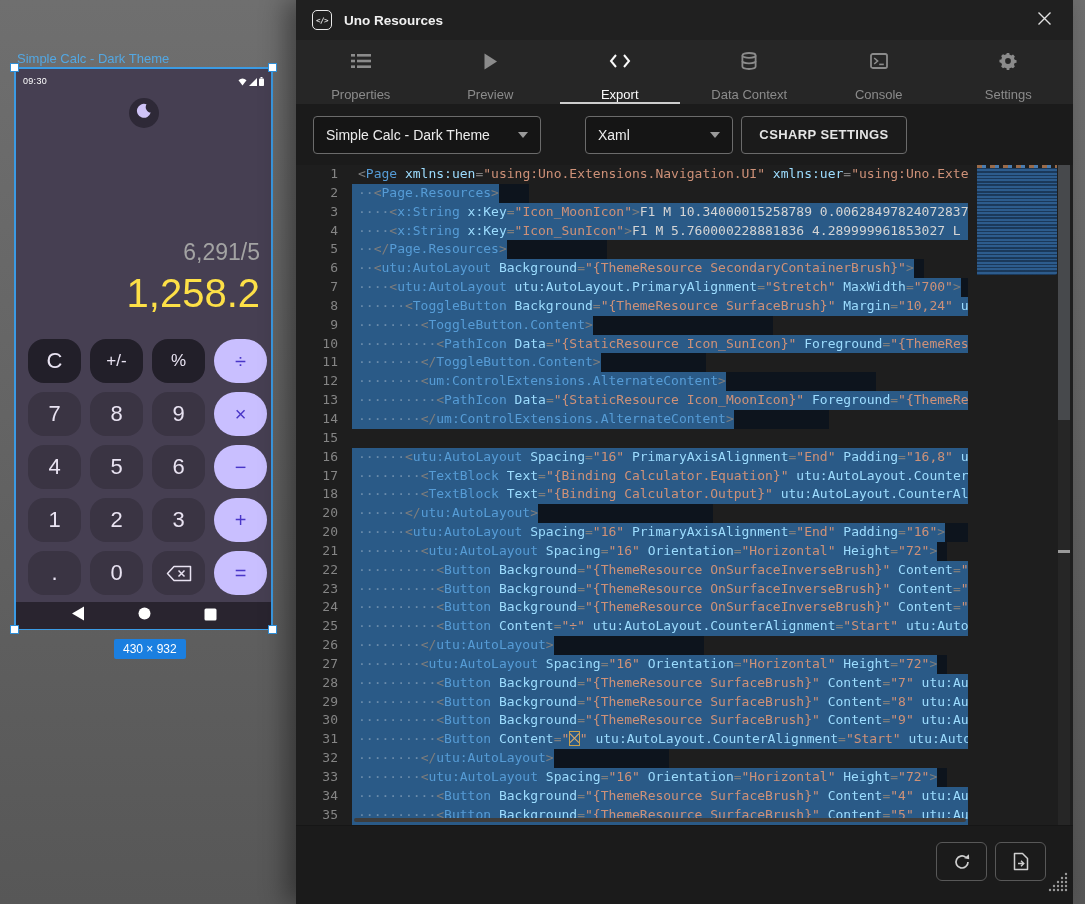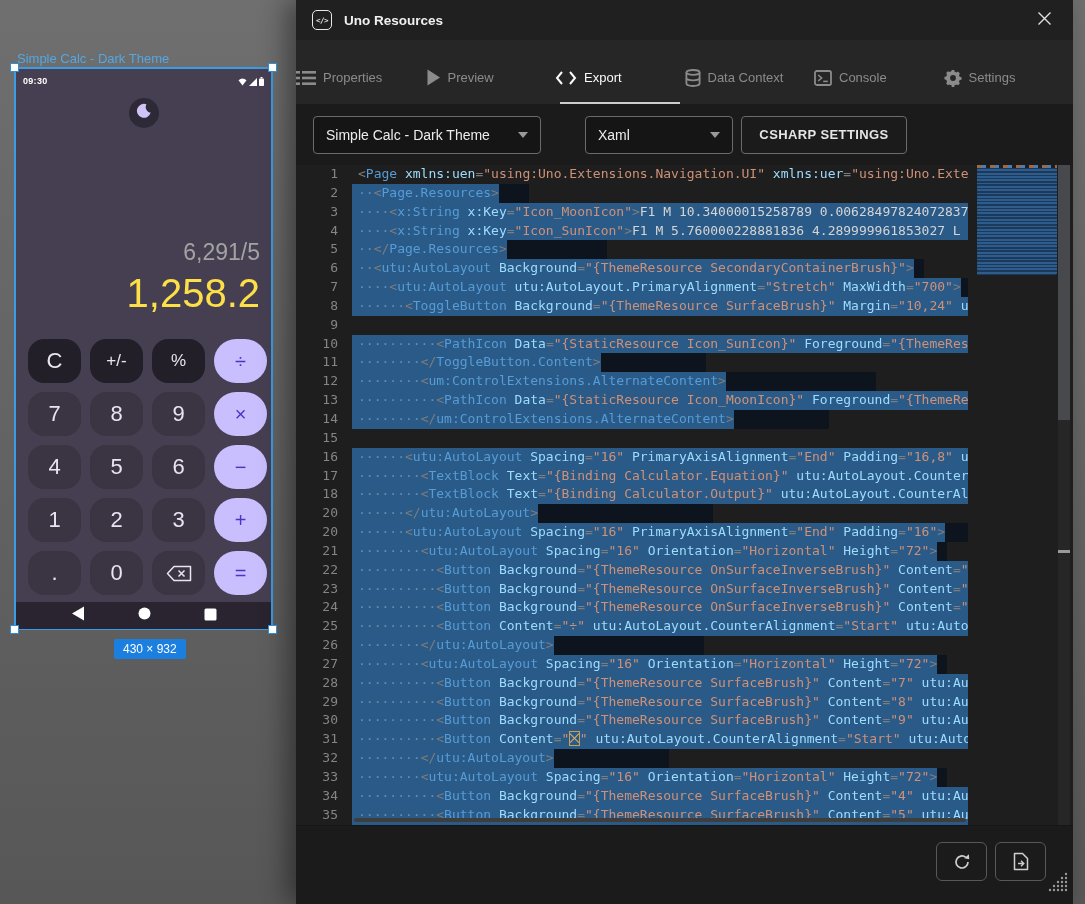--- a/index.html
+++ b/index.html
@@ -7,21 +7,21 @@
     font-family:"Liberation Sans", sans-serif; }
   #canvas { position:absolute; inset:0; background:linear-gradient(180deg,#6f6f6f,#575757); }
 
   
   .artboard-label { position:absolute; left:17px; top:51px; font-size:13px; color:#53a7e2; }
   .phone { position:absolute; left:14px; top:67px; width:259px; height:563px;
     background:#463f52; border:2px solid #3b9be4; }
   .handle { position:absolute; width:9px; height:9px; background:#fff; border:1px solid #2f8ed6; z-index:5; }
   .h-tl{left:-6px;top:-6px;} .h-tr{right:-6px;top:-6px;} .h-bl{left:-6px;bottom:-6px;} .h-br{right:-6px;bottom:-6px;}
   .statusbar { position:absolute; top:3px; left:7px; right:7px; display:flex; justify-content:space-between; align-items:center; }
-  .sb-time { font-size:9px; font-weight:bold; color:#fff; letter-spacing:.3px; }
+  .sb-time { font-size:9px; font-weight:normal; color:#fff; letter-spacing:.3px; }
   .sb-icons { display:flex; gap:2px; align-items:flex-end; }
   .moon-btn { position:absolute; top:29px; left:50%; transform:translateX(-50%); width:30px; height:30px;
     border-radius:50%; background:#2e2937; display:flex; align-items:center; justify-content:center; }
   .calc-display { position:absolute; top:170px; right:11px; text-align:right; }
   .equation { font-size:23px; color:#a3a3a3; line-height:1.2; }
   .output { font-size:40px; color:#fde047; line-height:1.15; margin-top:3px; }
   .calc-grid { position:absolute; left:12px; top:270px; display:grid;
     grid-template-columns:repeat(4,53px); grid-auto-rows:44px; gap:9px; }
   .cbtn { display:flex; align-items:center; justify-content:center; font-size:22px; color:#e9e3f2; border-radius:16px; }
   .cbtn.fn { background:#221f29; }
@@ -38,22 +38,22 @@
   #window { position:absolute; left:296px; top:0; width:777px; height:904px; background:#1e1e1e;
     box-shadow:-10px 0 24px rgba(0,0,0,.4); color:#ddd; }
   .titlebar { height:40px; background:#202020; display:flex; align-items:center; padding:0 16px; }
   .app-icon { width:20px; height:20px; border:1.6px solid #e8e8e8; border-radius:5px; margin-right:12px;
     display:flex; align-items:center; justify-content:center; font-family:"DejaVu Sans Mono",monospace;
     font-size:7.5px; font-weight:bold; color:#e8e8e8; letter-spacing:-0.5px; }
   .wtitle { font-size:13.5px; font-weight:bold; color:#f0f0f0; }
   .close-btn { margin-left:auto; width:26px; height:26px; display:flex; align-items:center; justify-content:center; color:#e0e0e0; }
 
   .tab-bar { height:64px; background:#262626; display:flex; }
-  .tab { flex:1; display:flex; flex-direction:row; align-items:center; justify-content:flex-start;
-    padding-top:11px; gap:7px; color:#8b8b8b; font-size:13px; position:relative; cursor:default; }
+  .tab { flex:1; display:flex; flex-direction:column; align-items:center; justify-content:flex-start;
+    padding-top:11px; gap:16px; color:#8b8b8b; font-size:13px; position:relative; cursor:default; }
   .tab .ticon { height:20px; display:flex; align-items:center; }
   .tab.active { color:#fafafa; }
   .tab.active::after { content:""; position:absolute; bottom:0; left:5px; right:5px; height:2.5px; background:#cdcdcd; }
 
   .toolbar { height:61px; background:#1b1b1b; display:flex; align-items:center; padding-left:17px; }
   .dd { height:38px; background:#151515; border:1px solid #6b6b6b; border-radius:4px;
     display:flex; align-items:center; padding:0 12px; color:#ececec; font-size:14px; }
   .dd-theme { width:228px; margin-right:44px; }
   .dd-format { width:148px; margin-right:8px; }
   .chev { margin-left:auto; width:0; height:0; border-left:5px solid transparent;
@@ -265,21 +265,21 @@
   <div class="editor">
     <div class="code-rows">
         <div class="crow"><span class="gut">1</span><span class="cont"><span class="sg-g">&lt;</span><span class="sg-t">Page</span><span class="sg-w"> </span><span class="sg-a">xmlns:uen</span><span class="sg-g">=</span><span class="sg-s">"using:Uno.Extensions.Navigation.UI"</span><span class="sg-w"> </span><span class="sg-a">xmlns:uer</span><span class="sg-g">=</span><span class="sg-s">"using:Uno.Exten</span></span></div>
         <div class="crow"><span class="gut">2</span><span class="cont sel"><span class="ind">··</span><span class="sg-g">&lt;</span><span class="sg-t">Page.Resources</span><span class="sg-g">&gt;</span><span class="tail" style="width: 30px;"></span></span></div>
         <div class="crow"><span class="gut">3</span><span class="cont sel"><span class="ind">····</span><span class="sg-g">&lt;</span><span class="sg-t">x:String</span><span class="sg-w"> </span><span class="sg-a">x:Key</span><span class="sg-g">=</span><span class="sg-s">"Icon_MoonIcon"</span><span class="sg-g">&gt;</span><span class="sg-w">F1 M 10.34000015258789 0.006284978240728378</span></span></div>
         <div class="crow"><span class="gut">4</span><span class="cont sel"><span class="ind">····</span><span class="sg-g">&lt;</span><span class="sg-t">x:String</span><span class="sg-w"> </span><span class="sg-a">x:Key</span><span class="sg-g">=</span><span class="sg-s">"Icon_SunIcon"</span><span class="sg-g">&gt;</span><span class="sg-w">F1 M 5.760000228881836 4.289999961853027 L 3</span></span></div>
         <div class="crow"><span class="gut">5</span><span class="cont sel"><span class="ind">··</span><span class="sg-g">&lt;/</span><span class="sg-t">Page.Resources</span><span class="sg-g">&gt;</span><span class="tail" style="width: 100px;"></span></span></div>
         <div class="crow"><span class="gut">6</span><span class="cont sel"><span class="ind">··</span><span class="sg-g">&lt;</span><span class="sg-t">utu:AutoLayout</span><span class="sg-w"> </span><span class="sg-a">Background</span><span class="sg-g">=</span><span class="sg-s">"{ThemeResource SecondaryContainerBrush}"</span><span class="sg-g">&gt;</span><span class="tail" style="width: 10px;"></span></span></div>
         <div class="crow"><span class="gut">7</span><span class="cont sel"><span class="ind">····</span><span class="sg-g">&lt;</span><span class="sg-t">utu:AutoLayout</span><span class="sg-w"> </span><span class="sg-a">utu:AutoLayout.PrimaryAlignment</span><span class="sg-g">=</span><span class="sg-s">"Stretch"</span><span class="sg-w"> </span><span class="sg-a">MaxWidth</span><span class="sg-g">=</span><span class="sg-s">"700"</span><span class="sg-g">&gt;</span><span class="tail" style="width: 10px;"></span></span></div>
         <div class="crow"><span class="gut">8</span><span class="cont sel"><span class="ind">······</span><span class="sg-g">&lt;</span><span class="sg-t">ToggleButton</span><span class="sg-w"> </span><span class="sg-a">Background</span><span class="sg-g">=</span><span class="sg-s">"{ThemeResource SurfaceBrush}"</span><span class="sg-w"> </span><span class="sg-a">Margin</span><span class="sg-g">=</span><span class="sg-s">"10,24"</span><span class="sg-w"> </span><span class="sg-a">ut</span></span></div>
-        <div class="crow"><span class="gut">9</span></div>
+        <div class="crow"><span class="gut">9</span><span class="cont sel"><span class="ind">········</span><span class="sg-g">&lt;</span><span class="sg-t">ToggleButton.Content</span><span class="sg-g">&gt;</span><span class="tail" style="width: 180px;"></span></span></div>
         <div class="crow"><span class="gut">10</span><span class="cont sel"><span class="ind">··········</span><span class="sg-g">&lt;</span><span class="sg-t">PathIcon</span><span class="sg-w"> </span><span class="sg-a">Data</span><span class="sg-g">=</span><span class="sg-s">"{StaticResource Icon_SunIcon}"</span><span class="sg-w"> </span><span class="sg-a">Foreground</span><span class="sg-g">=</span><span class="sg-s">"{ThemeReso</span></span></div>
         <div class="crow"><span class="gut">11</span><span class="cont sel"><span class="ind">········</span><span class="sg-g">&lt;/</span><span class="sg-t">ToggleButton.Content</span><span class="sg-g">&gt;</span><span class="tail" style="width: 105px;"></span></span></div>
         <div class="crow"><span class="gut">12</span><span class="cont sel"><span class="ind">········</span><span class="sg-g">&lt;</span><span class="sg-t">um:ControlExtensions.AlternateContent</span><span class="sg-g">&gt;</span><span class="tail" style="width: 150px;"></span></span></div>
         <div class="crow"><span class="gut">13</span><span class="cont sel"><span class="ind">··········</span><span class="sg-g">&lt;</span><span class="sg-t">PathIcon</span><span class="sg-w"> </span><span class="sg-a">Data</span><span class="sg-g">=</span><span class="sg-s">"{StaticResource Icon_MoonIcon}"</span><span class="sg-w"> </span><span class="sg-a">Foreground</span><span class="sg-g">=</span><span class="sg-s">"{ThemeRes</span></span></div>
         <div class="crow"><span class="gut">14</span><span class="cont sel"><span class="ind">········</span><span class="sg-g">&lt;/</span><span class="sg-t">um:ControlExtensions.AlternateContent</span><span class="sg-g">&gt;</span><span class="tail" style="width: 95px;"></span></span></div>
         <div class="crow"><span class="gut">15</span></div>
         <div class="crow"><span class="gut">16</span><span class="cont sel"><span class="ind">······</span><span class="sg-g">&lt;</span><span class="sg-t">utu:AutoLayout</span><span class="sg-w"> </span><span class="sg-a">Spacing</span><span class="sg-g">=</span><span class="sg-s">"16"</span><span class="sg-w"> </span><span class="sg-a">PrimaryAxisAlignment</span><span class="sg-g">=</span><span class="sg-s">"End"</span><span class="sg-w"> </span><span class="sg-a">Padding</span><span class="sg-g">=</span><span class="sg-s">"16,8"</span><span class="sg-w"> </span><span class="sg-a">ut</span></span></div>
         <div class="crow"><span class="gut">17</span><span class="cont sel"><span class="ind">········</span><span class="sg-g">&lt;</span><span class="sg-t">TextBlock</span><span class="sg-w"> </span><span class="sg-a">Text</span><span class="sg-g">=</span><span class="sg-s">"{Binding Calculator.Equation}"</span><span class="sg-w"> </span><span class="sg-a">utu:AutoLayout.CounterA</span></span></div>
         <div class="crow"><span class="gut">18</span><span class="cont sel"><span class="ind">········</span><span class="sg-g">&lt;</span><span class="sg-t">TextBlock</span><span class="sg-w"> </span><span class="sg-a">Text</span><span class="sg-g">=</span><span class="sg-s">"{Binding Calculator.Output}"</span><span class="sg-w"> </span><span class="sg-a">utu:AutoLayout.CounterAli</span></span></div>
         <div class="crow"><span class="gut">20</span><span class="cont sel"><span class="ind">······</span><span class="sg-g">&lt;/</span><span class="sg-t">utu:AutoLayout</span><span class="sg-g">&gt;</span><span class="tail" style="width: 175px;"></span></span></div>

